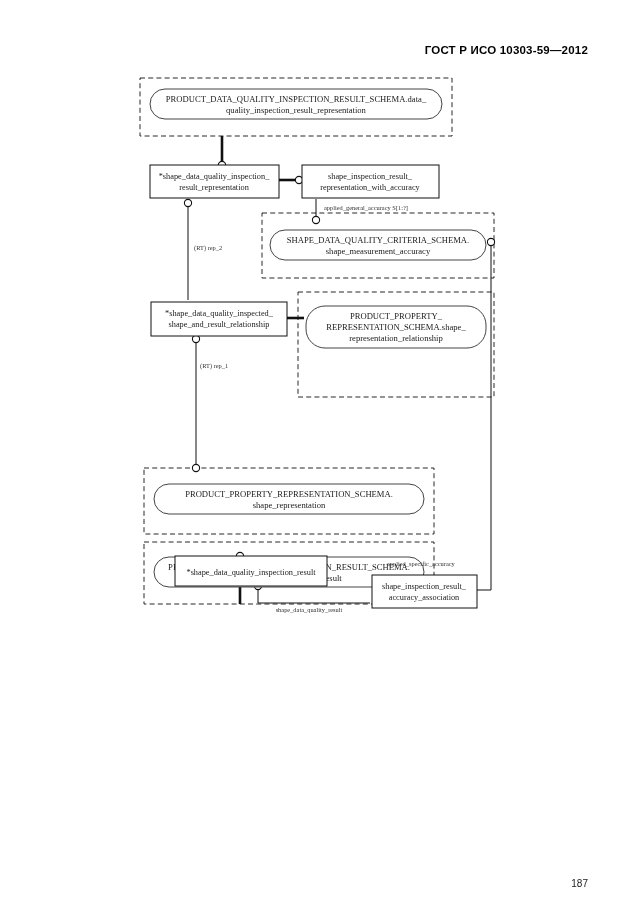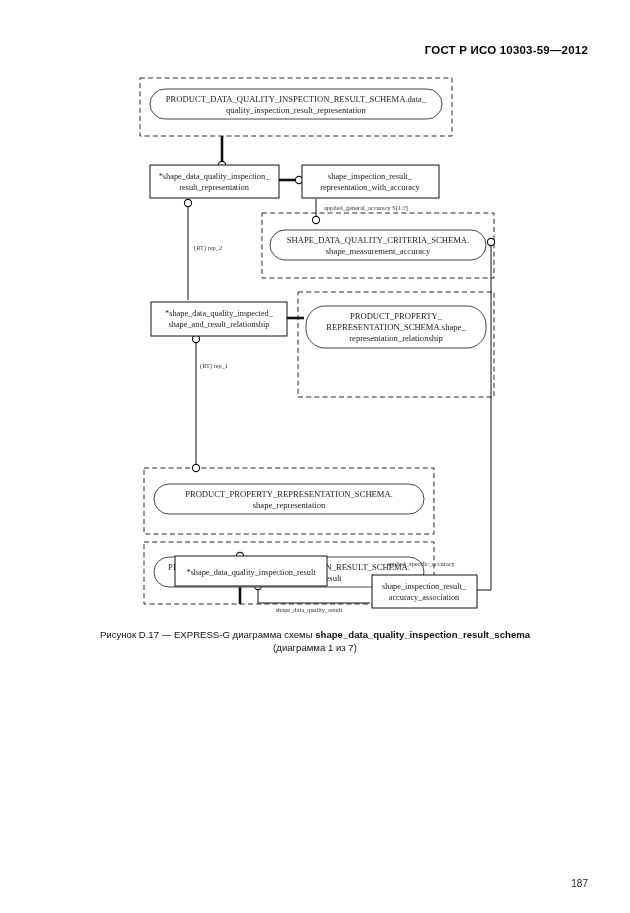--- a/index.html
+++ b/index.html
@@ -141,20 +141,16 @@
       </g>
 
       <text class="t t-lbl" x="320" y="140">applied_general_accuracy  S[1:?]</text>
       <text class="t t-lbl" x="190" y="180">(RT) rep_2</text>
       <text class="t t-lbl" x="196" y="298">(RT) rep_1</text>
       <text class="t t-lbl" x="383" y="496">applied_specific_accuracy</text>
       <text class="t t-lbl mid" x="305" y="542">shape_data_quality_result</text>
     </svg>
   </div>
 
-  <div class="caption">
-    <span>Рисунок D.17 — EXPRESS-G диаграмма схемы </span><b>shape_data_quality_inspection_result_schema</b>
-    <span class="l2">(диаграмма 1 из 7)</span>
-  </div>
 
   <div class="page-num">187</div>
 
 </div>
 
 </body></html>

